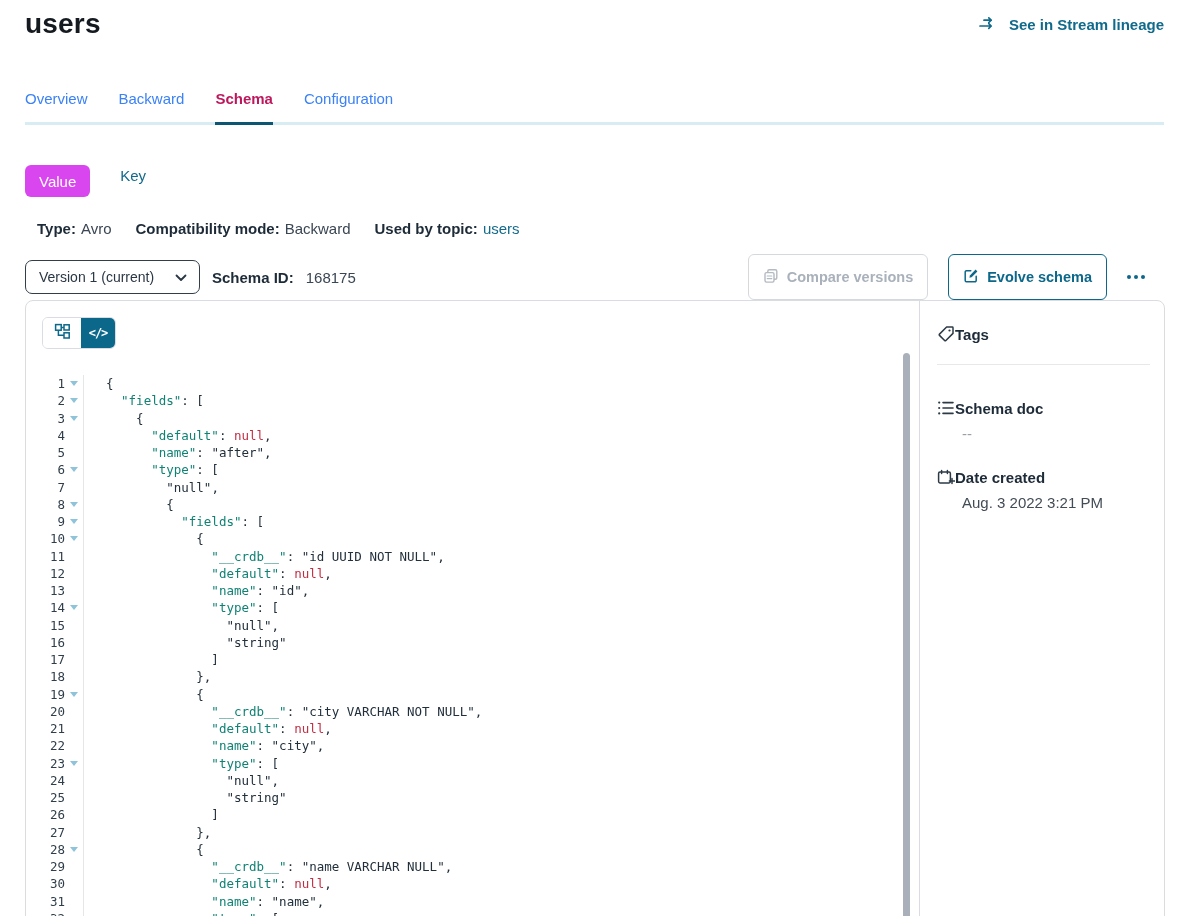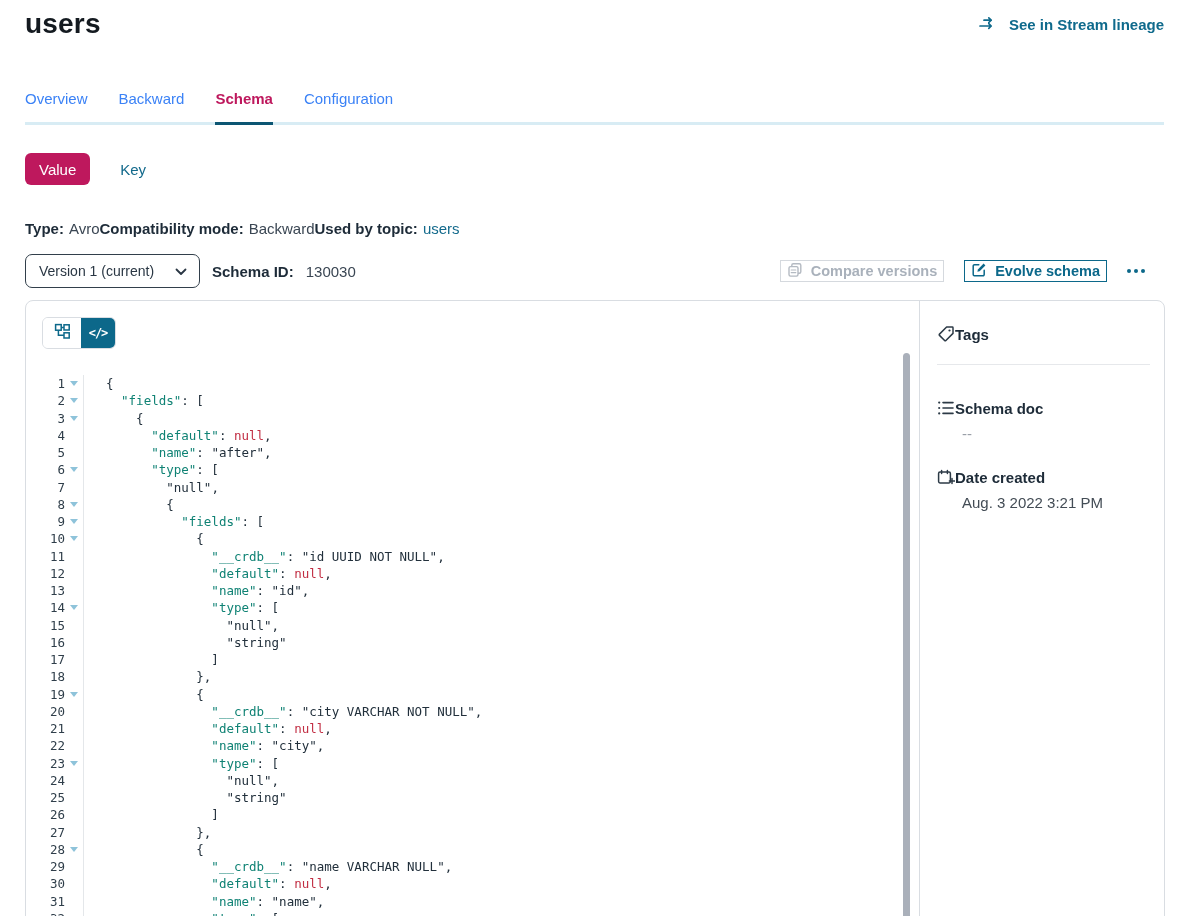--- a/index.html
+++ b/index.html
@@ -14,36 +14,36 @@
 
   
   .tabs { position:absolute; left:25px; right:25px; top:90px; display:flex; border-bottom:3px solid #d8ecf4; }
   .tab { position:relative; margin-right:31px; padding-bottom:15px; font-size:15px; font-weight:400; color:#3b82f6; cursor:pointer; }
   .tab.active { color:#be185d; font-weight:700; }
   .tab.active::after { content:""; position:absolute; left:0; right:0; bottom:-3px; height:3px; background:#0c5673; }
 
   
   .vk-row { position:absolute; left:25px; top:153px; display:flex; align-items:center; }
   .vk-btn { height:32px; padding:0 14px; border-radius:6px; font-size:15px; display:flex; align-items:center; cursor:pointer; }
-  .vk-btn.selected { background:#be185d; color:#fff; }
+  .vk-btn.selected { background:#d946ef; color:#fff;margin-top:12px; }
   .vk-btn.plain { color:#136a8c; margin-left:16px; font-weight:500; }
 
   
-  .meta-row { position:absolute; left:25px; top:220px; display:flex; font-size:15px; }
+  .meta-row { position:absolute; left:37px; top:220px; display:flex; gap:24px; font-size:15px; }
   .meta-item { display:flex; gap:5px; }
   .meta-label { font-weight:700; color:#1d2b38; }
   .meta-value { color:#3a4653; }
   .meta-value.link { color:#136a8c; cursor:pointer; }
 
   
   .controls { position:absolute; left:25px; right:40px; top:254px; display:flex; align-items:center; }
   .version-select { width:175px; height:34px; border:1.5px solid #323f4b; border-radius:7px; display:flex; align-items:center; justify-content:space-between; padding:0 12px 0 13px; font-size:14px; color:#2a3744; cursor:pointer; background:#fff; }
   .schema-id { margin-left:12px; font-size:15px; display:flex; gap:12px; }
   .right-actions { margin-left:auto; display:flex; align-items:center; gap:20px; }
-  .btn { height:22px; border-radius:0; display:flex; align-items:center; gap:8px; padding:0 6px; font-size:14.5px; font-weight:600; background:#fff; cursor:pointer; }
+  .btn { height:46px; border-radius:6px; display:flex; align-items:center; gap:8px; padding:0 14px; font-size:14.5px; font-weight:600; background:#fff; cursor:pointer; }
   .btn.disabled { border:1px solid #d5d9de; color:#a9b1bb; cursor:default; }
   .btn.outline-accent { border:1px solid #0c688a; color:#0c688a; }
   .more-btn { display:flex; align-items:center; gap:3px; height:34px; padding:0 4px; cursor:pointer; margin-left:-4px; }
   .more-btn i { width:4px; height:4px; border-radius:50%; background:#0c688a; display:block; }
 
   
   .panel { position:absolute; left:25px; right:24px; top:300px; height:640px; border:1px solid #d9dde2; border-radius:8px; display:flex; background:#fff; }
   .editor-pane { flex:1; position:relative; overflow:hidden; }
   .view-toggle { display:inline-flex; margin:16px 0 0 16px; border:1px solid #d9dde2; border-radius:6px; overflow:hidden; }
   .vt-btn { width:38px; height:30px; display:flex; align-items:center; justify-content:center; cursor:pointer; background:#fff; }
@@ -124,21 +124,21 @@
     <div class="version-select">
       <span>Version 1 (current)</span>
       <span>
         <svg width="12" height="8" viewBox="0 0 12 8" fill="none">
           <path d="M1.5 1.5 L6 6 L10.5 1.5" stroke="#2a3744" stroke-width="1.8" stroke-linecap="round" stroke-linejoin="round"></path>
         </svg>
       </span>
     </div>
     <div class="schema-id">
       <span class="meta-label">Schema ID:</span>
-      <span class="meta-value">130030</span>
+      <span class="meta-value">168175</span>
     </div>
     <div class="right-actions">
       <div class="btn disabled">
         <span>
           <svg width="16" height="16" viewBox="0 0 16 16" fill="none">
             <rect x="4.8" y="1.8" width="9" height="9.5" rx="1.5" stroke="#b4bac2" stroke-width="1.4"></rect>
             <rect x="2" y="4.6" width="9" height="9.5" rx="1.5" fill="#fff" stroke="#b4bac2" stroke-width="1.4"></rect>
             <path d="M4.2 8 h4.6 M4.2 10.6 h4.6" stroke="#b4bac2" stroke-width="1.2" stroke-linecap="round"></path>
           </svg>
         </span>

